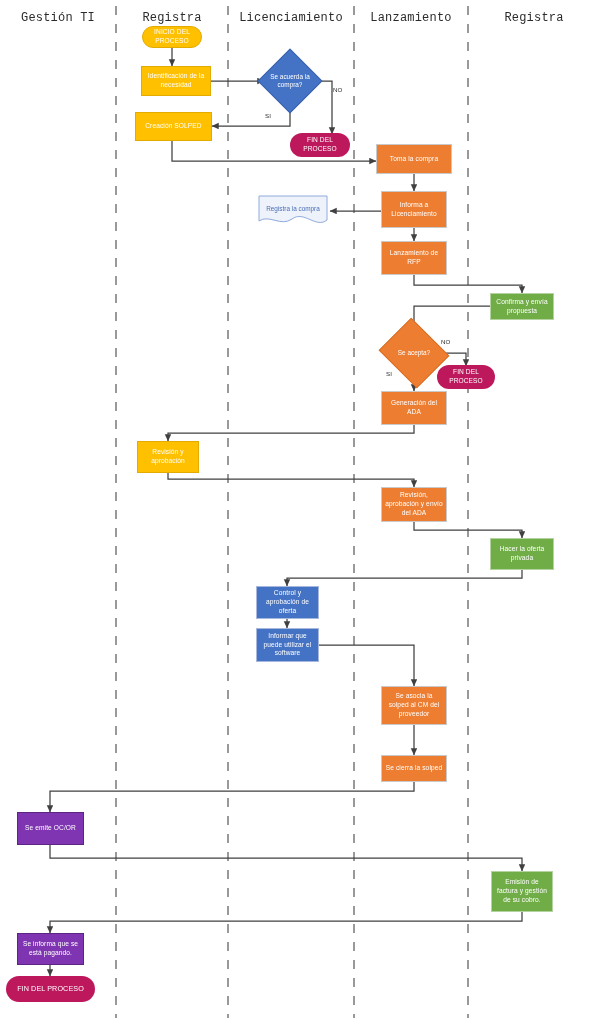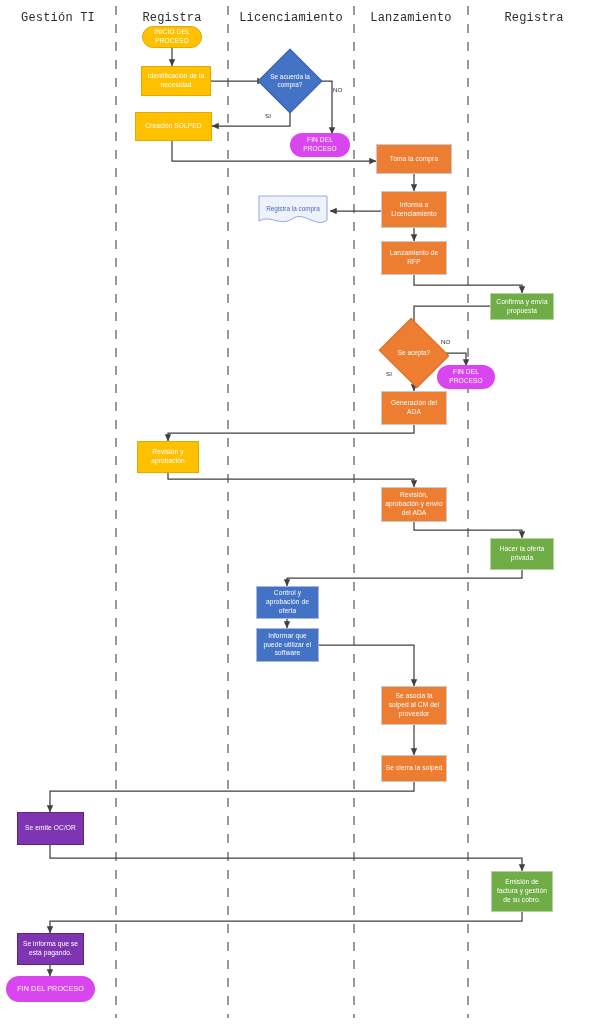--- a/index.html
+++ b/index.html
@@ -30,21 +30,21 @@
     line-height:1.32;
     padding:2px 3px;
     letter-spacing:.1px;
   }
   .n-yellow{background:#ffc000;border:0.8px solid #e3ab00;}
   .n-orange{background:#ed7d31;border:0.8px solid #d4highlight;}
   .n-orange{background:#ed7d31;border:0.8px solid #c9c9c9;}
   .n-blue{background:#4472c4;border:0.8px solid #a8b8dd;}
   .n-green{background:#70ad47;border:0.8px solid #b5d3a0;}
   .n-purple{background:#7f35b2;border:0.8px solid #5d2583;}
-  .n-black{background:#d946ef;border:0;border-radius:999px;}
+  .n-black{background:#be185d;border:0;border-radius:999px;}
   .n-term-yellow{background:#ffc000;border:0.8px solid #e3ab00;border-radius:999px;}
   .diamond-wrap{position:absolute;}
   .diamond-shape{position:absolute;inset:0;transform:rotate(45deg);}
   .d-blue{background:#4472c4;border:0.8px solid #3a63ad;}
   .d-orange{background:#ed7d31;border:0.8px solid #d96f26;}
   .diamond-label{
     position:absolute;inset:0;
     display:flex;align-items:center;justify-content:center;
     text-align:center;color:#fff;font-size:6.4px;line-height:1.3;
     padding:0 2px;box-sizing:border-box;

